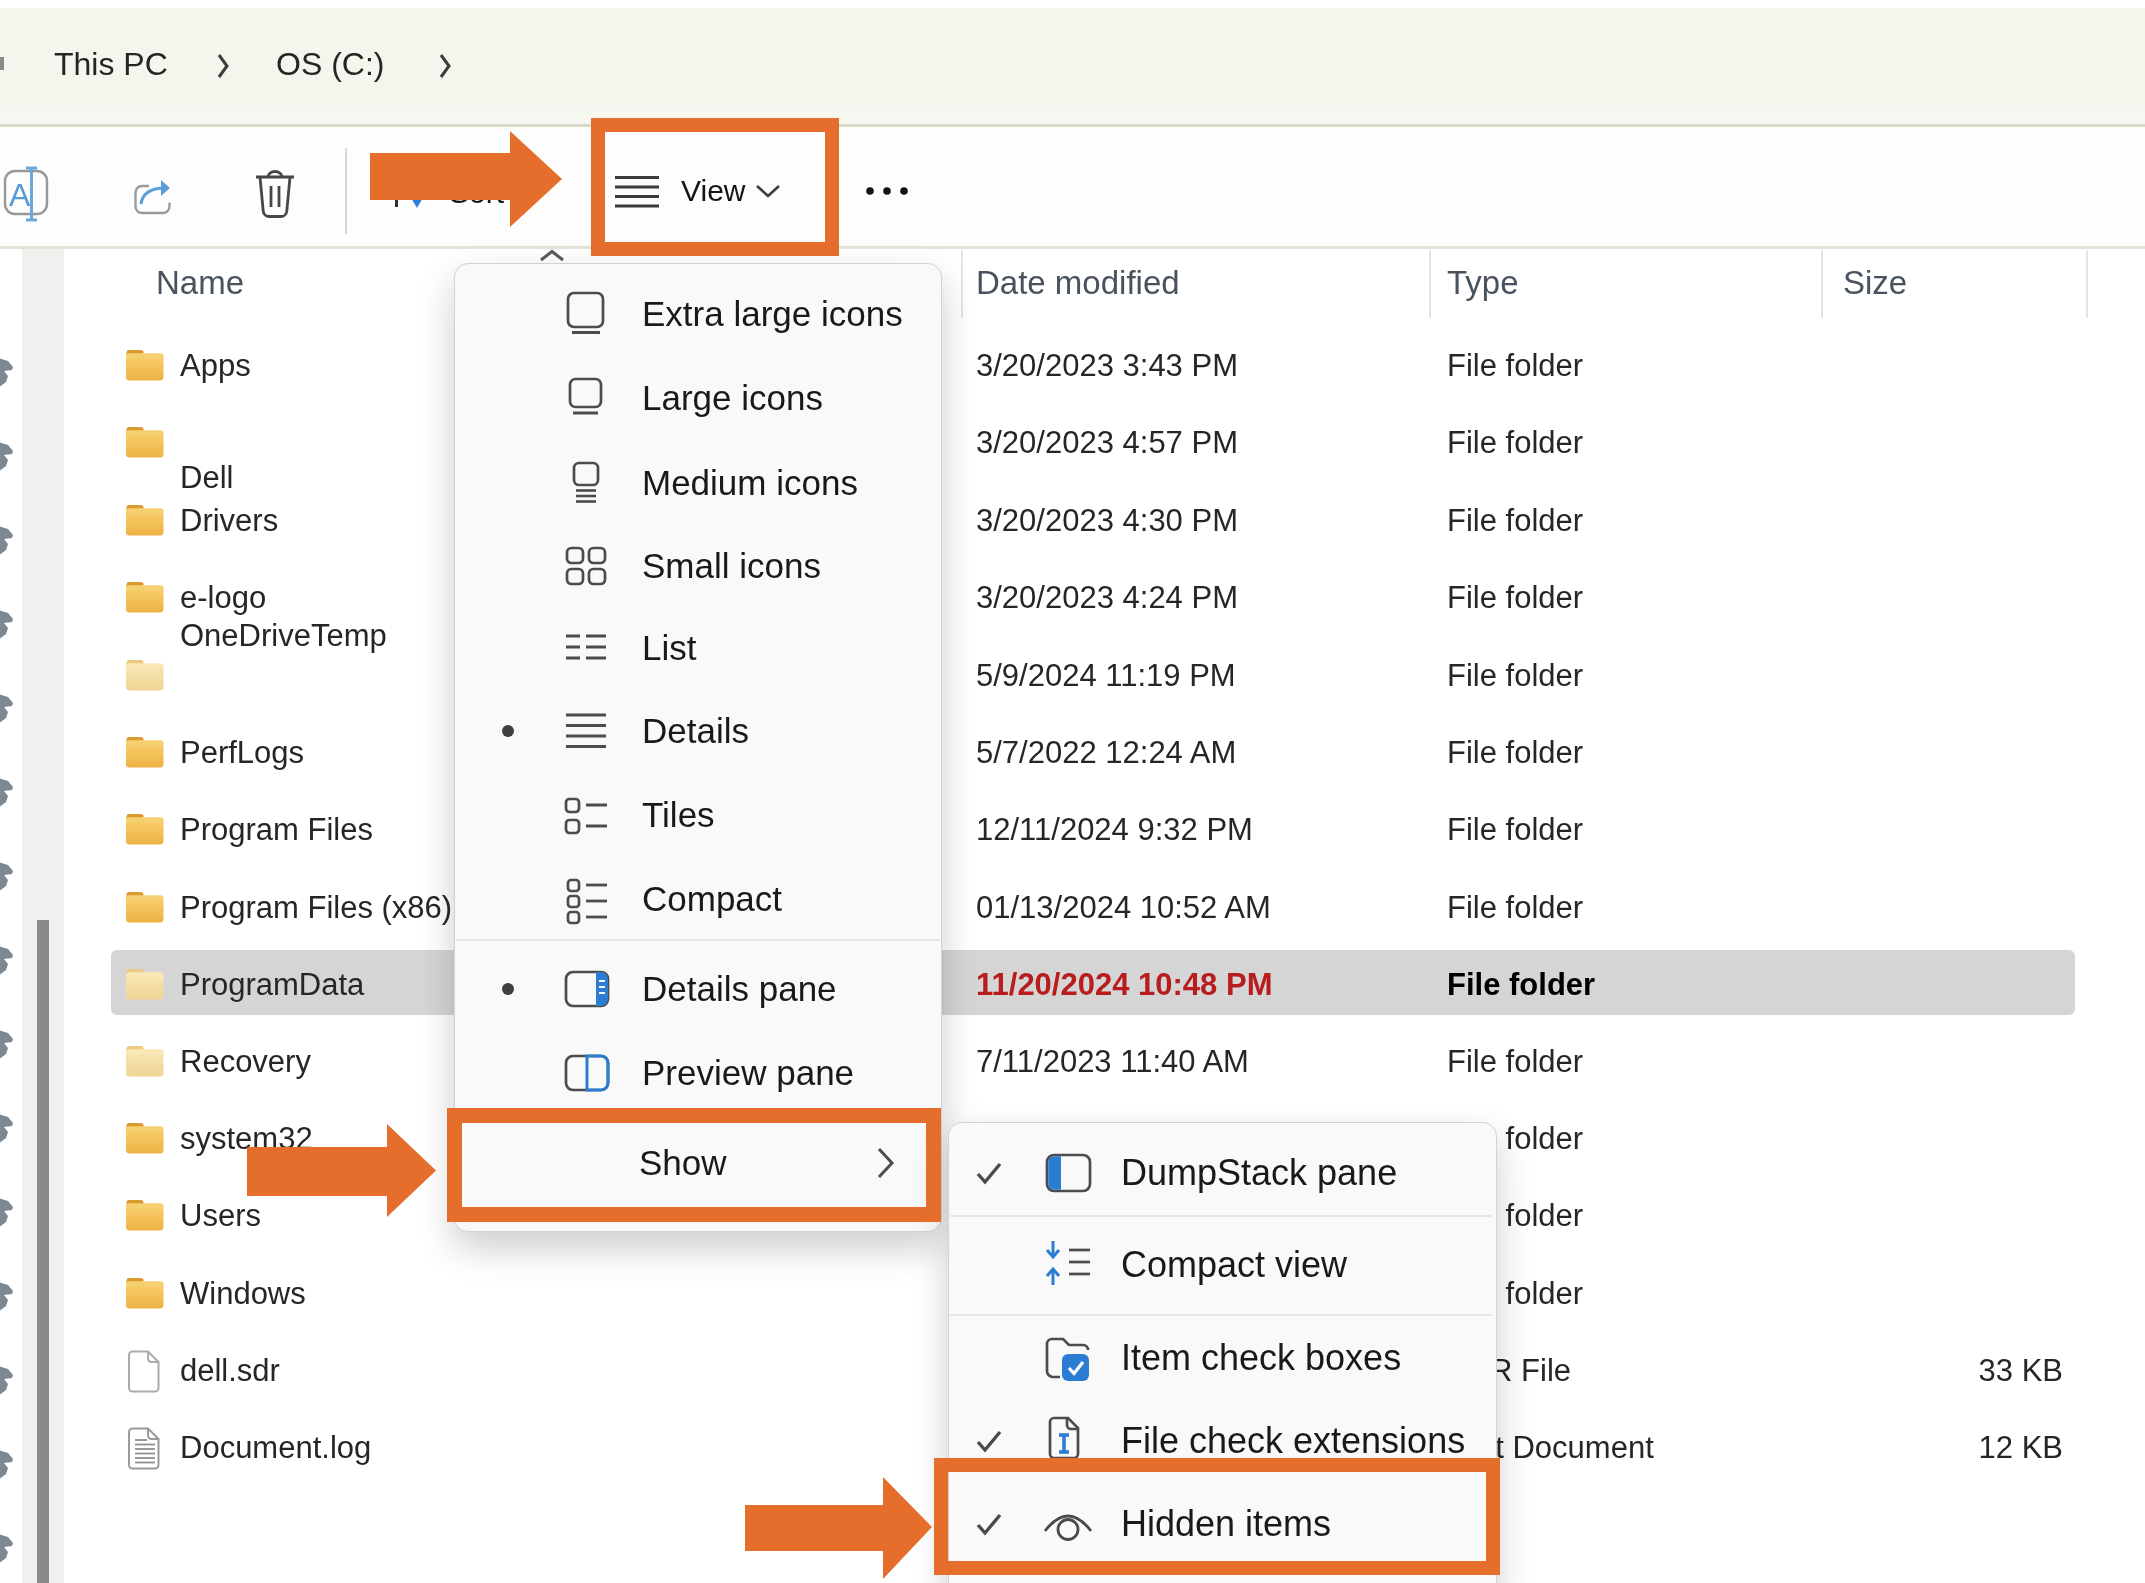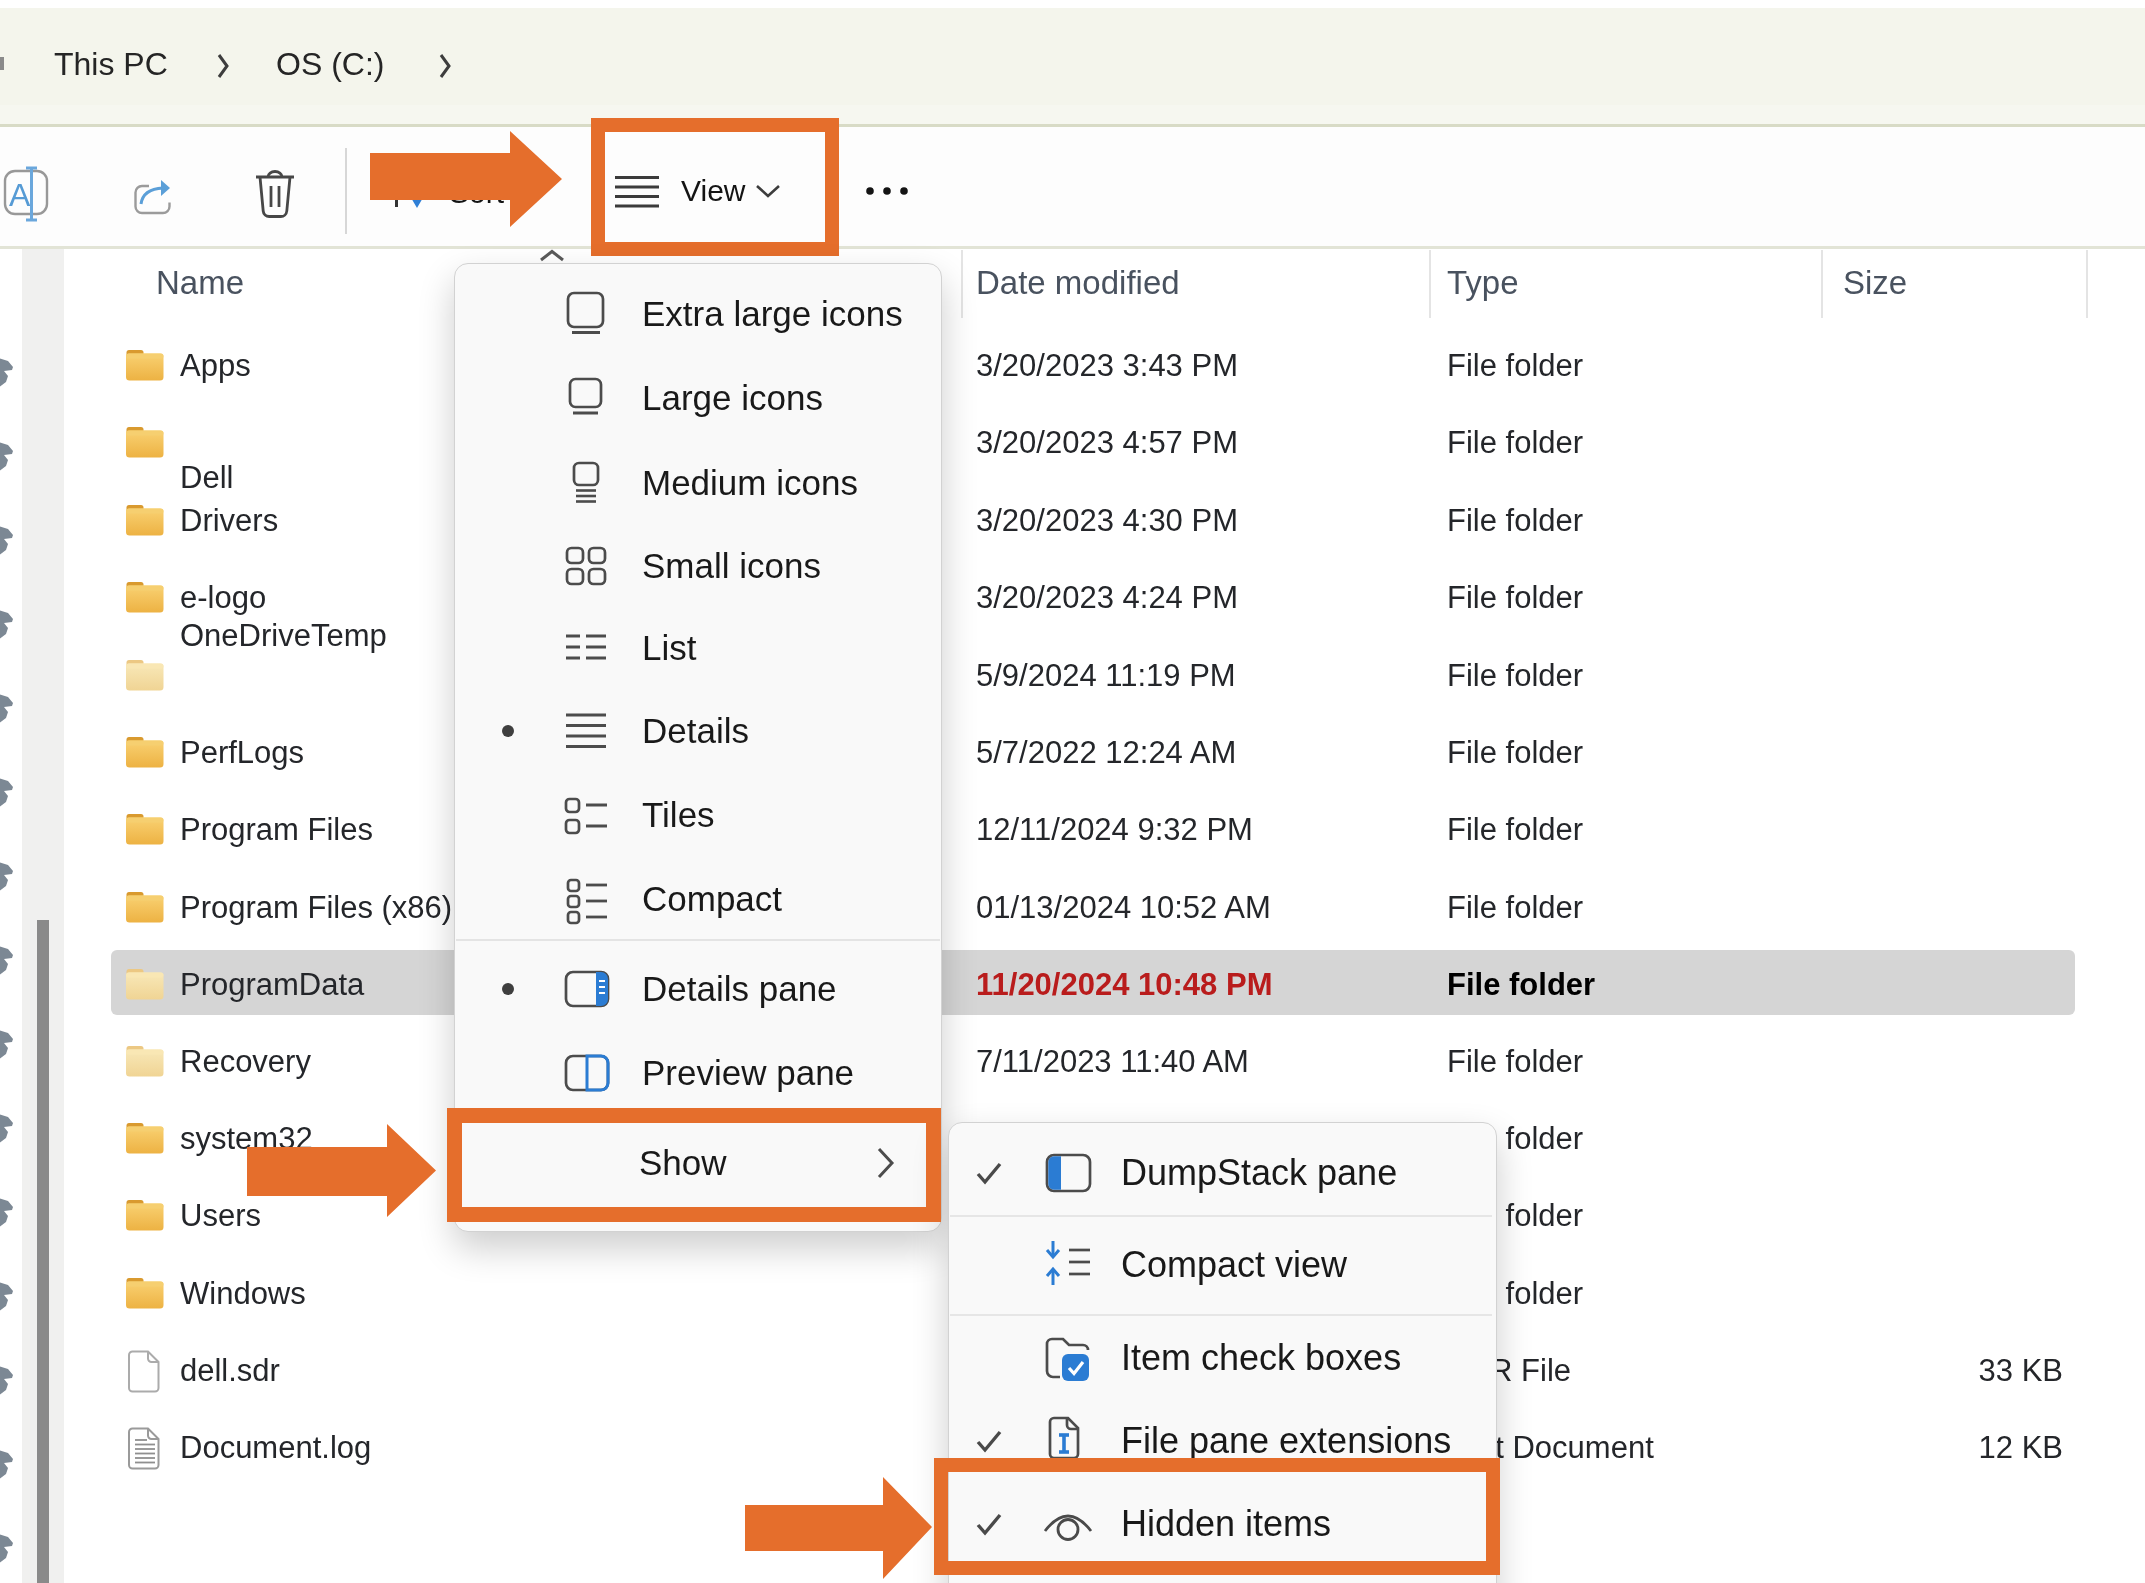--- a/index.html
+++ b/index.html
@@ -397,21 +397,21 @@
   </svg>
 <svg width="60" height="60" viewBox="0 0 60 60" style="position:absolute;left:1042px;top:1415px">
     <path d="M12 3 h14 l10 10 v26 a4 4 0 0 1 -4 4 h-20 a4 4 0 0 1 -4 -4 v-32 a4 4 0 0 1 4 -4 z" stroke="#4c4c4c" stroke-width="2.7" fill="none"></path>
     <path d="M25 3 v7 a4 4 0 0 0 4 4 h7" stroke="#4c4c4c" stroke-width="2.7" fill="none"></path>
     <g stroke="#2b7cd3" stroke-width="3.6">
       <line x1="22" y1="20" x2="22" y2="37"></line>
       <line x1="17" y1="20" x2="27" y2="20"></line>
       <line x1="17" y1="37" x2="27" y2="37"></line>
     </g>
   </svg>
-<div class="menu-item" style="left:1121px;top:1441px;font-size:36px">File pane extensions</div>
+<div class="menu-item" style="left:1121px;top:1441px;font-size:36px">File check extensions</div>
 <svg width="30" height="26" viewBox="0 0 30 26" style="position:absolute;left:974px;top:1511px">
     <path d="M4 14 L11 22 L26 4" fill="none" stroke="#4a4a4a" stroke-width="3.4"></path>
   </svg>
 <svg width="60" height="60" viewBox="0 0 60 60" style="position:absolute;left:1042px;top:1498px">
     <path d="M3 33 q23 -30 46 0" fill="none" stroke="#4a4a4a" stroke-width="2.8"></path>
     <circle cx="26" cy="31.5" r="10" fill="none" stroke="#4a4a4a" stroke-width="2.8"></circle>
   </svg>
 <div class="menu-item" style="left:1121px;top:1524px;font-size:36px">Hidden items</div>
 
 <div style="position:absolute;left:447px;top:1108px;width:494px;height:114px;border:15px solid #e56e2c;box-sizing:border-box"></div>

